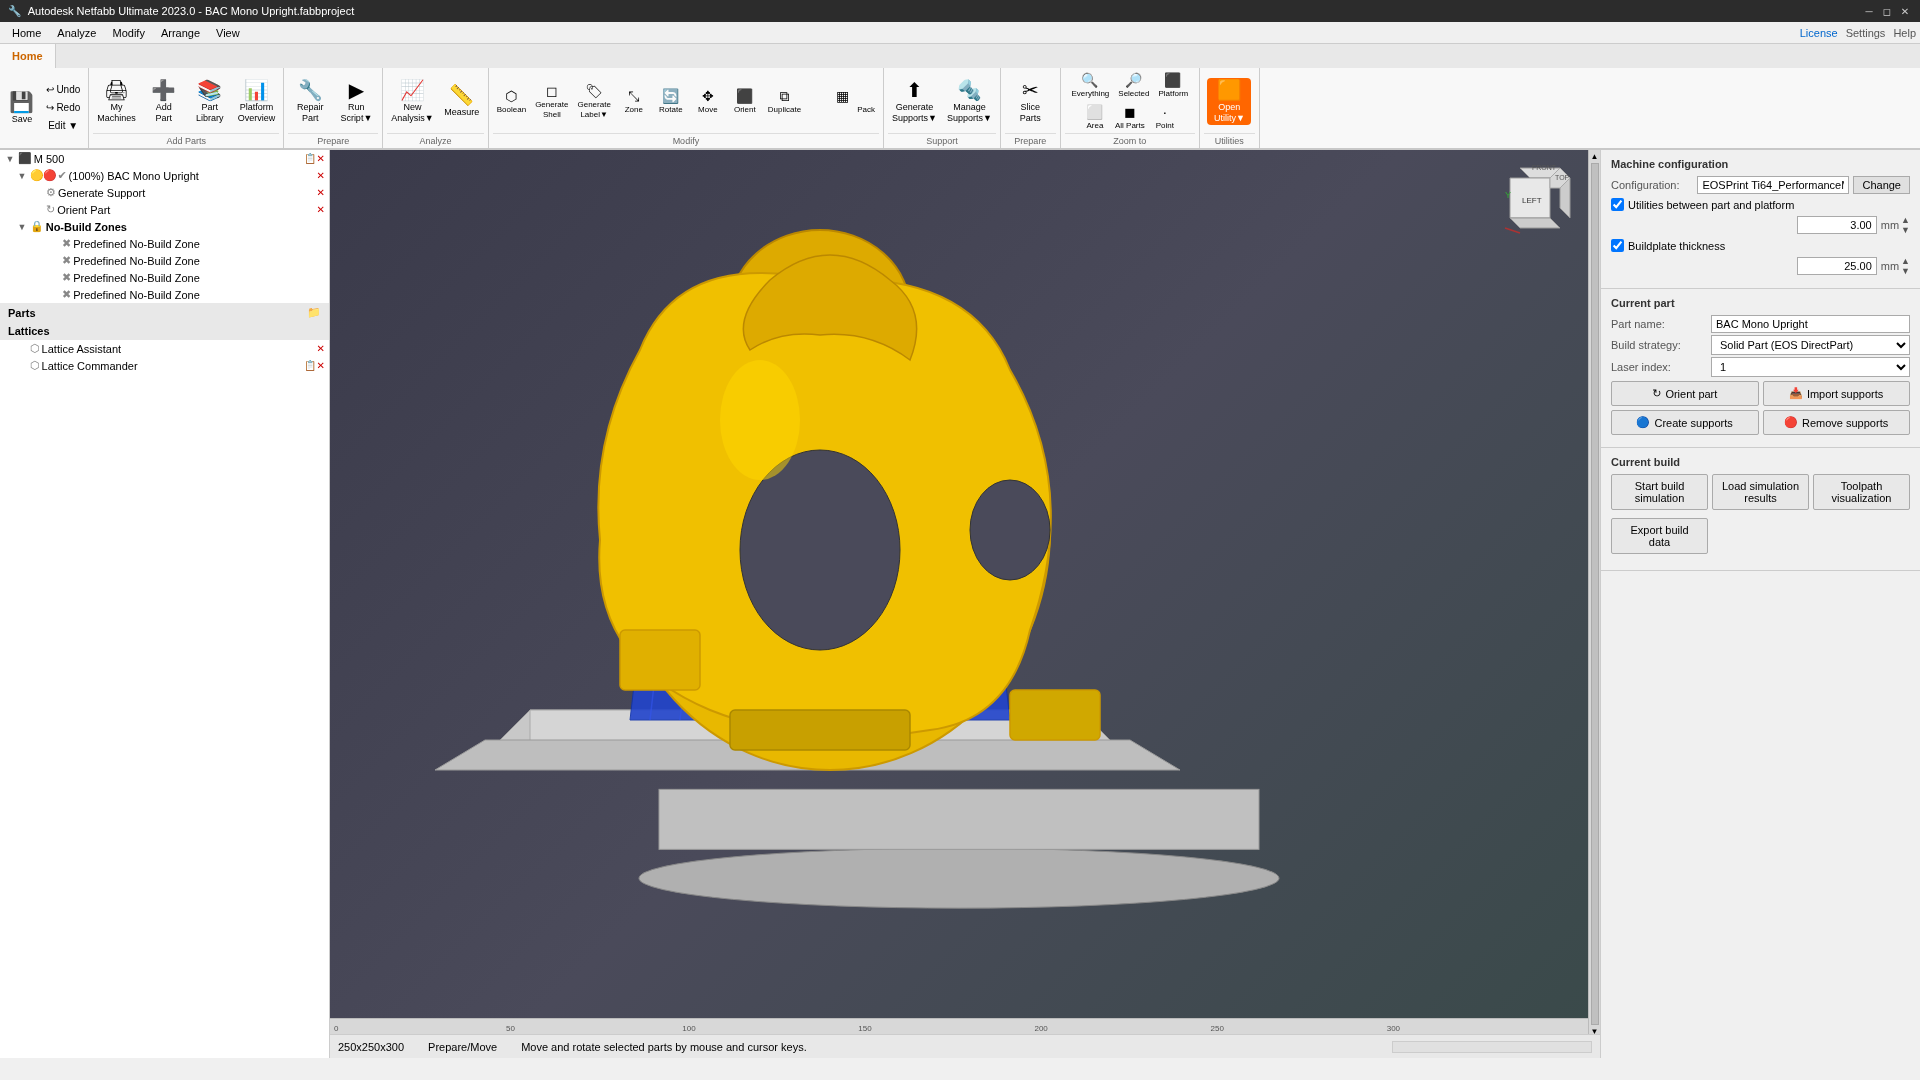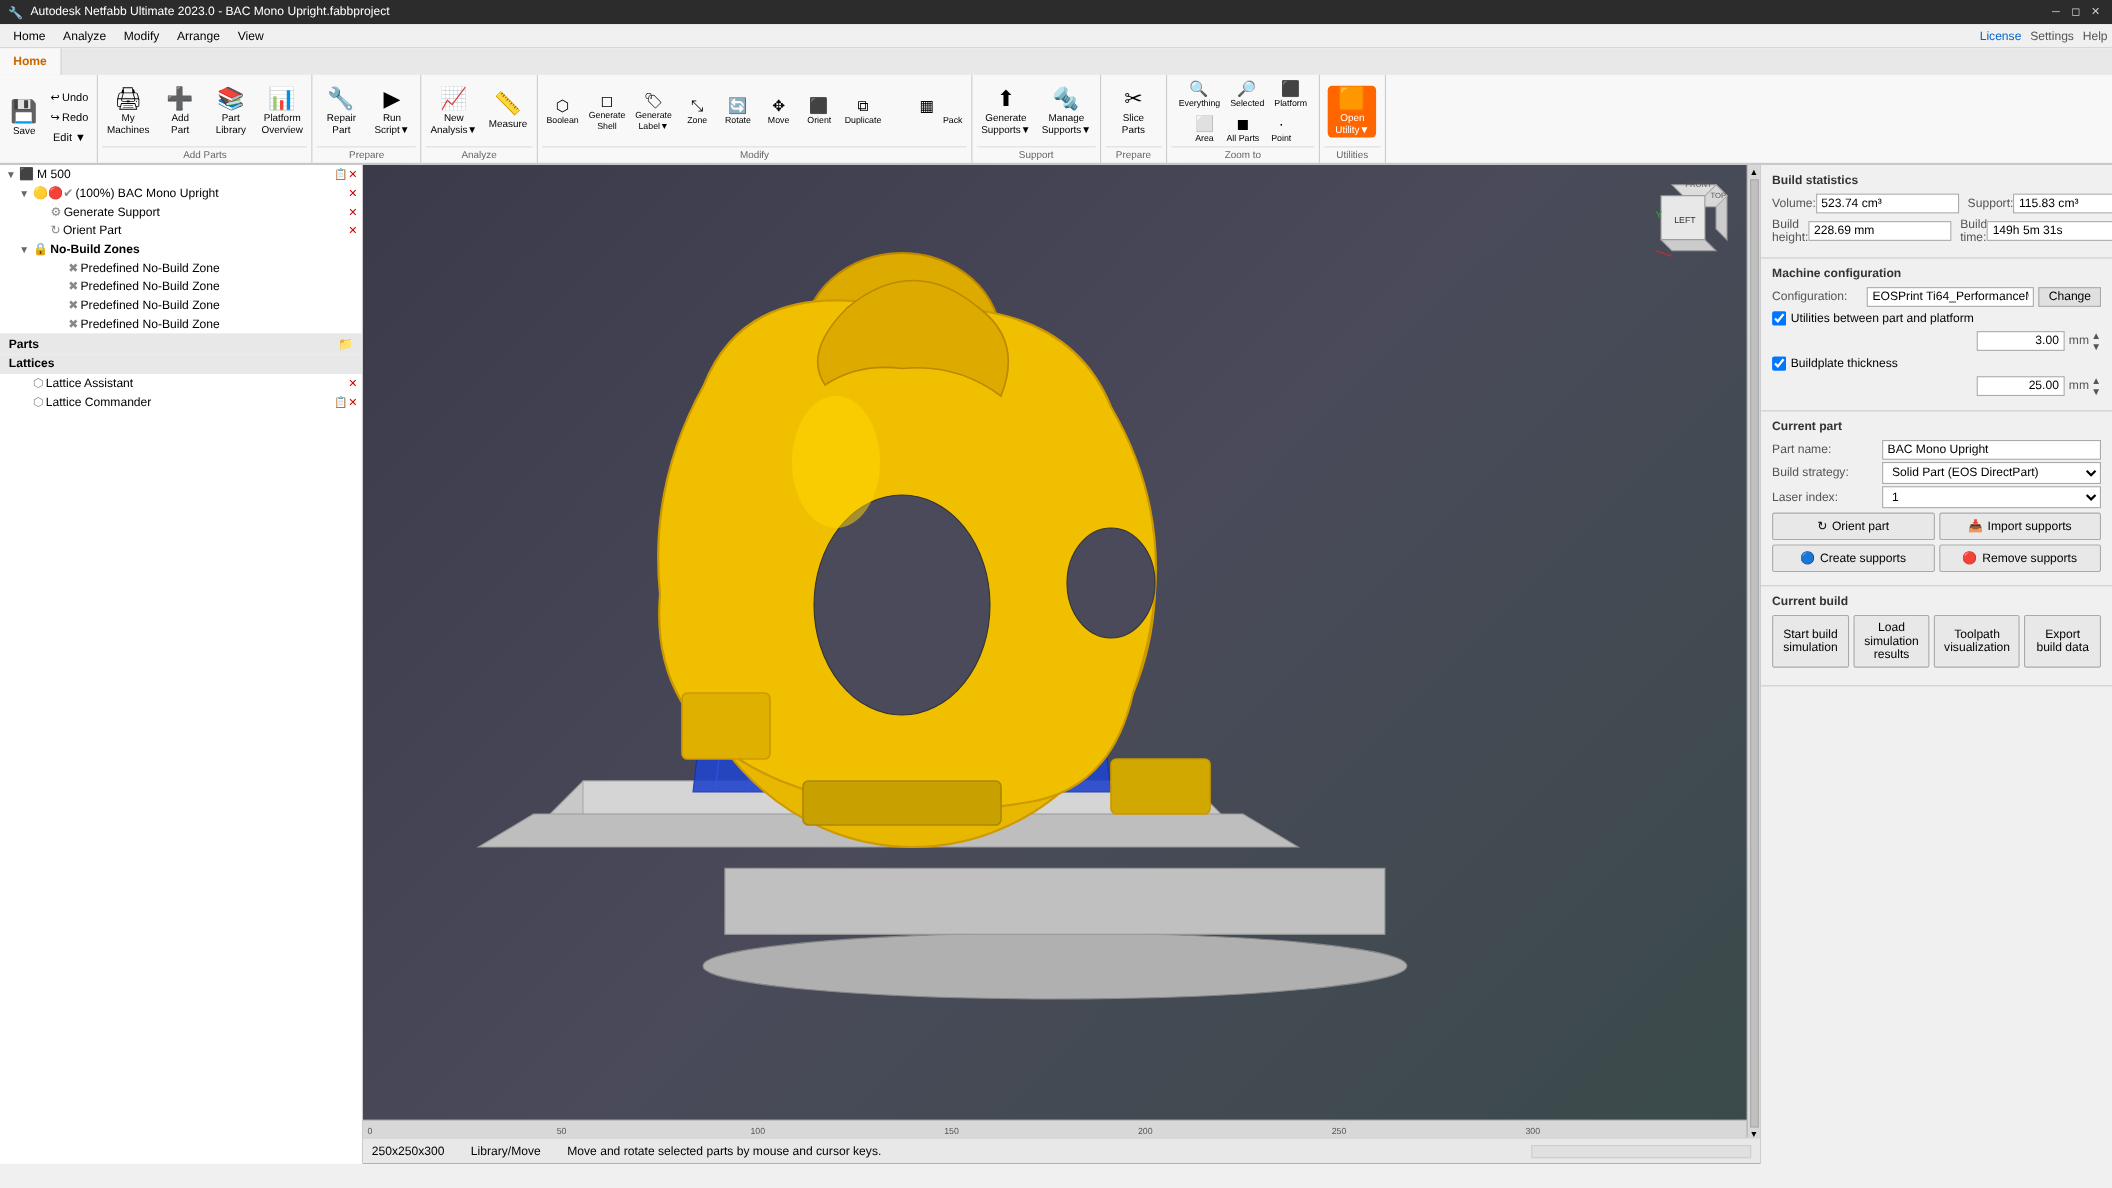--- a/index.html
+++ b/index.html
@@ -65,21 +65,21 @@
     .mm-input-row { display: flex; align-items: center; margin-bottom: 4px; margin-left: 16px; font-size: 11px; }
     .mm-input { background: #fff; border: 1px solid #aaa; padding: 2px 4px; font-size: 11px; width: 80px; text-align: right; margin-left: auto; }
     .mm-unit { color: #555; margin-left: 4px; }
     .part-row { display: flex; align-items: center; margin-bottom: 2px; font-size: 11px; }
     .part-label { width: 100px; color: #555; }
     .part-input { flex: 1; background: #fff; border: 1px solid #aaa; padding: 2px 4px; font-size: 11px; }
     .part-select { flex: 1; background: #fff; border: 1px solid #aaa; padding: 2px 4px; font-size: 11px; }
     .action-buttons { display: grid; grid-template-columns: 1fr 1fr; gap: 4px; margin: 4px 0; }
     .action-btn { background: #e8e8e8; border: 1px solid #aaa; padding: 5px 4px; cursor: pointer; font-size: 11px; display: flex; align-items: center; justify-content: center; gap: 4px; border-radius: 2px; }
     .build-btn { background: #e8e8e8; border: 1px solid #aaa; padding: 5px 8px; cursor: pointer; font-size: 11px; display: flex; align-items: center; justify-content: center; border-radius: 2px; width: 100%; margin-bottom: 4px; }
-    .build-buttons { display: grid; grid-template-columns: 1fr 1fr 1fr 1fr; gap: 4px; margin: 4px 0; }
+    .build-buttons { display: grid; grid-template-columns: 1fr 1fr 1fr; gap: 4px; margin: 4px 0; }
 
     
     #nav-cube { position: absolute; top: 8px; right: 8px; width: 80px; height: 80px; }
 
     
     #viewport-bg { 
       position: absolute; top: 0; left: 0; right: 12px; bottom: 20px;
       background: linear-gradient(135deg, #3a3a4a 0%, #4a4a5a 50%, #3a4a4a 100%);
     }
   </style>
@@ -462,43 +462,28 @@
       <span style="position:absolute; left:14%;text-align:center;">50</span>
       <span style="position:absolute; left:28%;">100</span>
       <span style="position:absolute; left:42%;">150</span>
       <span style="position:absolute; left:56%;">200</span>
       <span style="position:absolute; left:70%;">250</span>
       <span style="position:absolute; left:84%;">300</span>
     </div>
 
     <div id="statusbar">
       <span>250x250x300</span>
-      <span>Library/Move</span>
+      <span>Prepare/Move</span>
       <span>Move and rotate selected parts by mouse and cursor keys.</span>
       <div style="margin-left:auto; width:200px; height:12px; background:#e0e0e0; border:1px solid #ccc;"></div>
     </div>
   </div>
 
   <div id="right-panel">
 
-    <div class="panel-section">
-      <div class="panel-section-title">Build statistics</div>
-      <div class="stat-row">
-        <span class="stat-label">Volume:</span>
-        <input class="stat-input" value="523.74 cm³" readonly="" style="">
-        <span class="stat-label" style="margin-left:8px;">Support:</span>
-        <input class="stat-input" value="115.83 cm³" readonly="" style="">
-      </div>
-      <div class="stat-row">
-        <span class="stat-label">Build height:</span>
-        <input class="stat-input" value="228.69 mm" readonly="" style="">
-        <span class="stat-label" style="margin-left:8px;">Build time:</span>
-        <input class="stat-input" value="149h 5m 31s" readonly="" style="">
-      </div>
-    </div>
 
     <div class="panel-section">
       <div class="panel-section-title">Machine configuration</div>
       <div class="config-row">
         <span class="config-label">Configuration:</span>
         <input class="config-input" value="EOSPrint Ti64_PerformanceM291 1.10" readonly="" style="">
         <button class="config-btn">Change</button>
       </div>
       <div class="checkbox-row">
         <input type="checkbox" checked="" style="">

